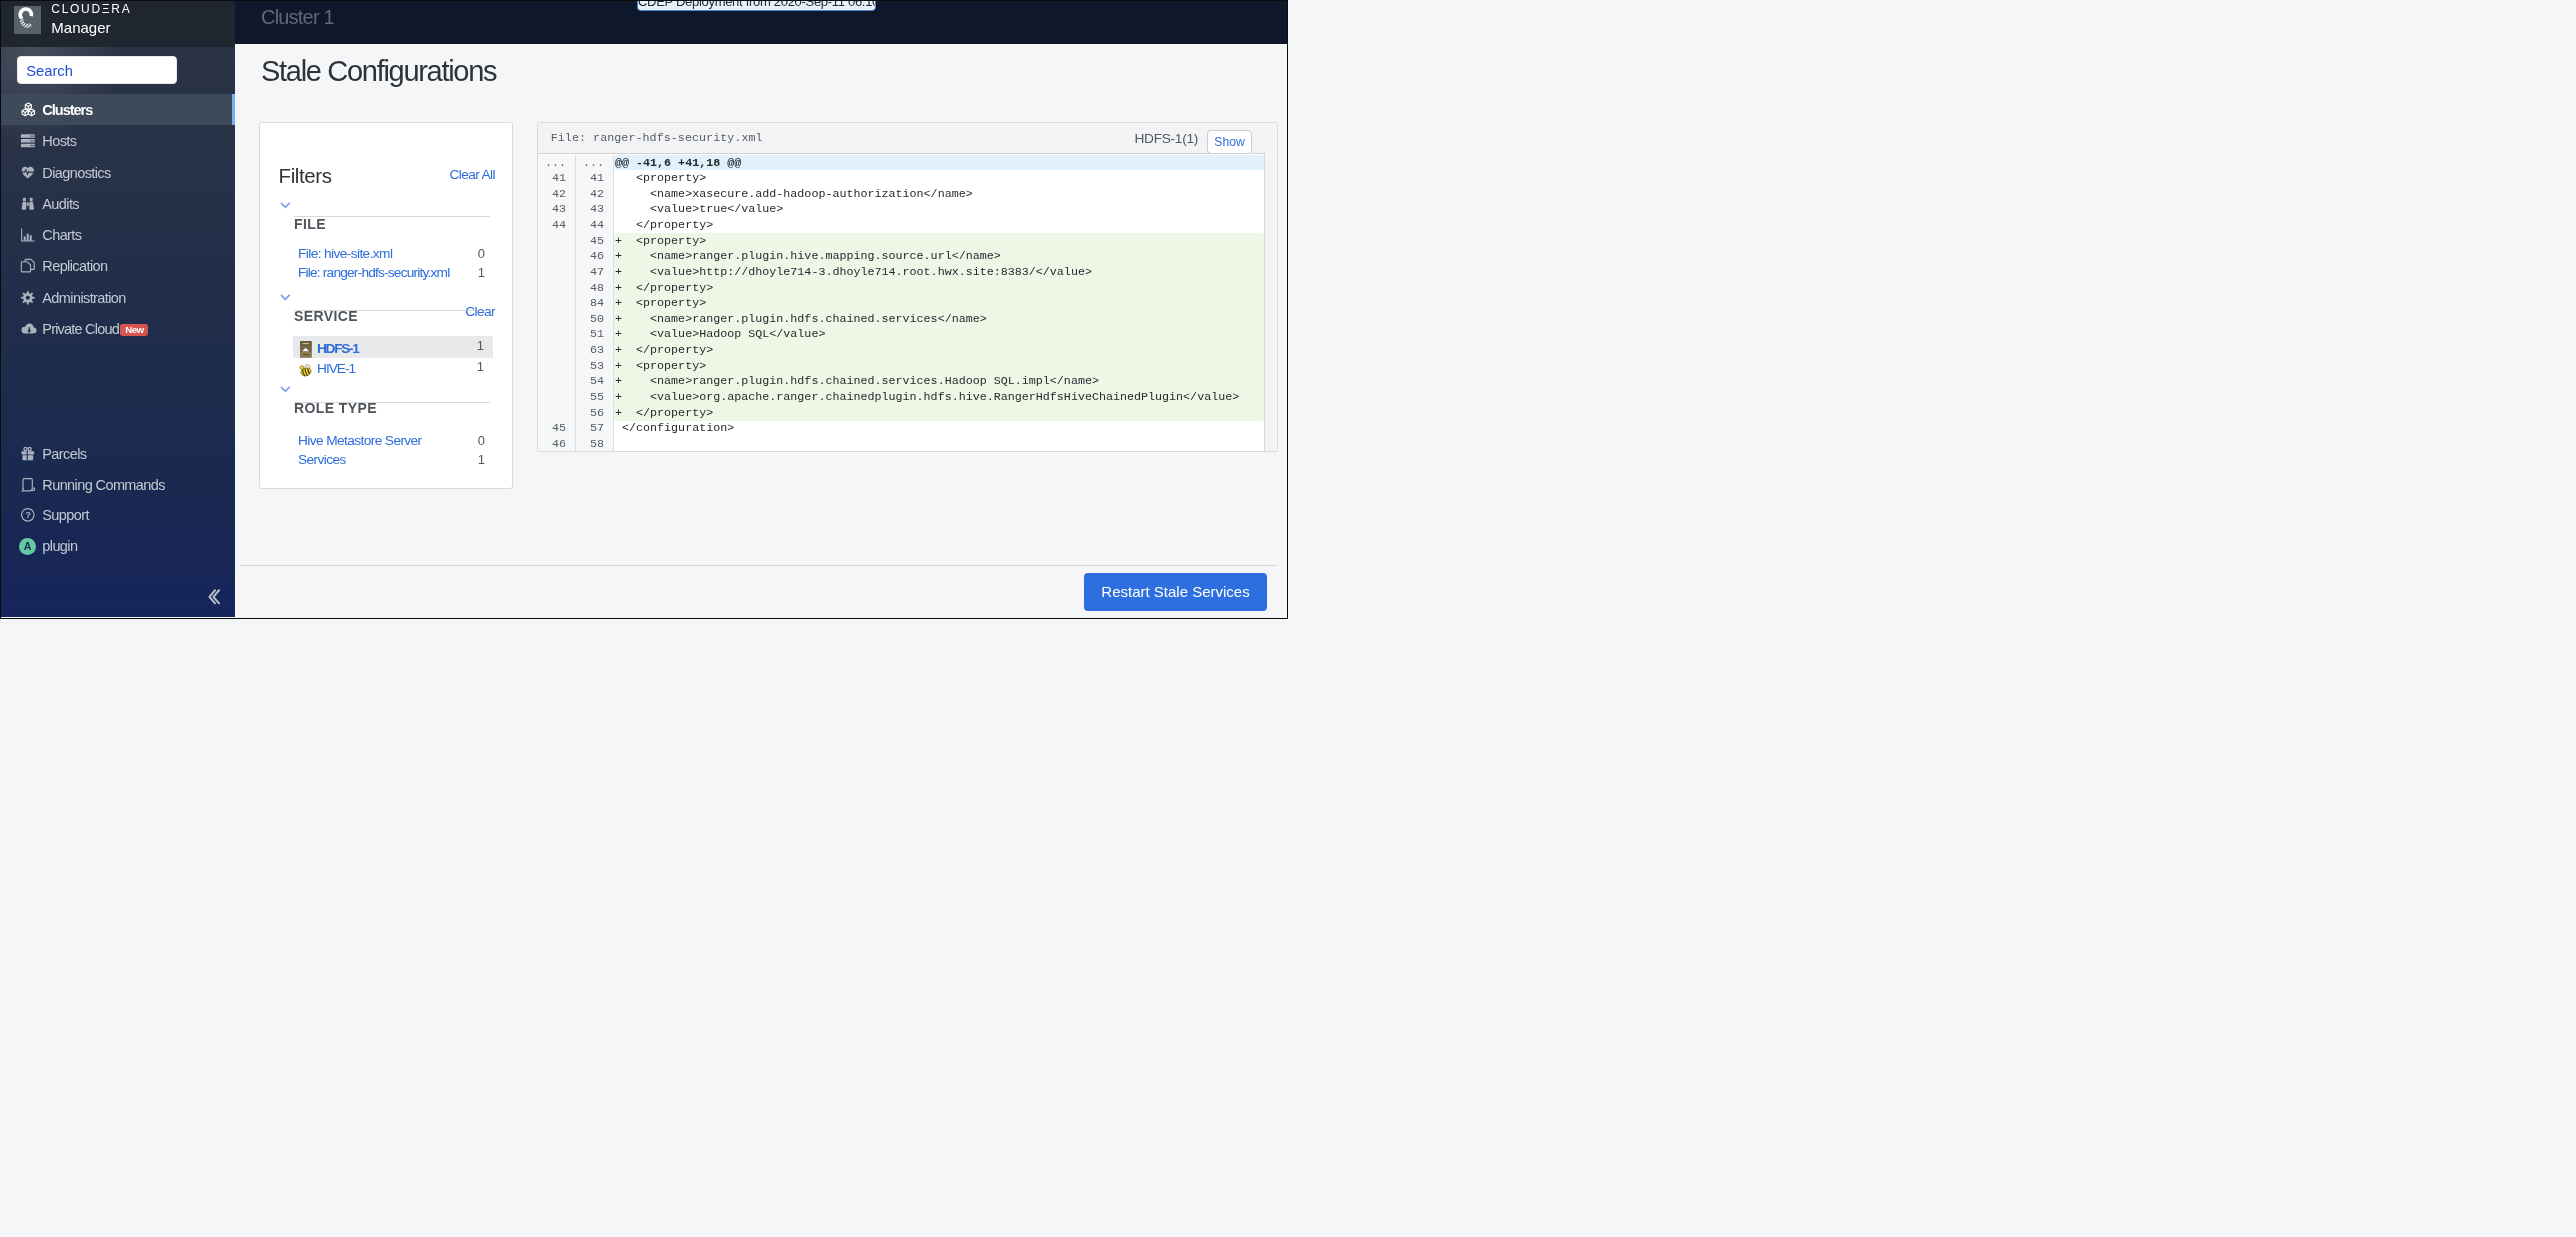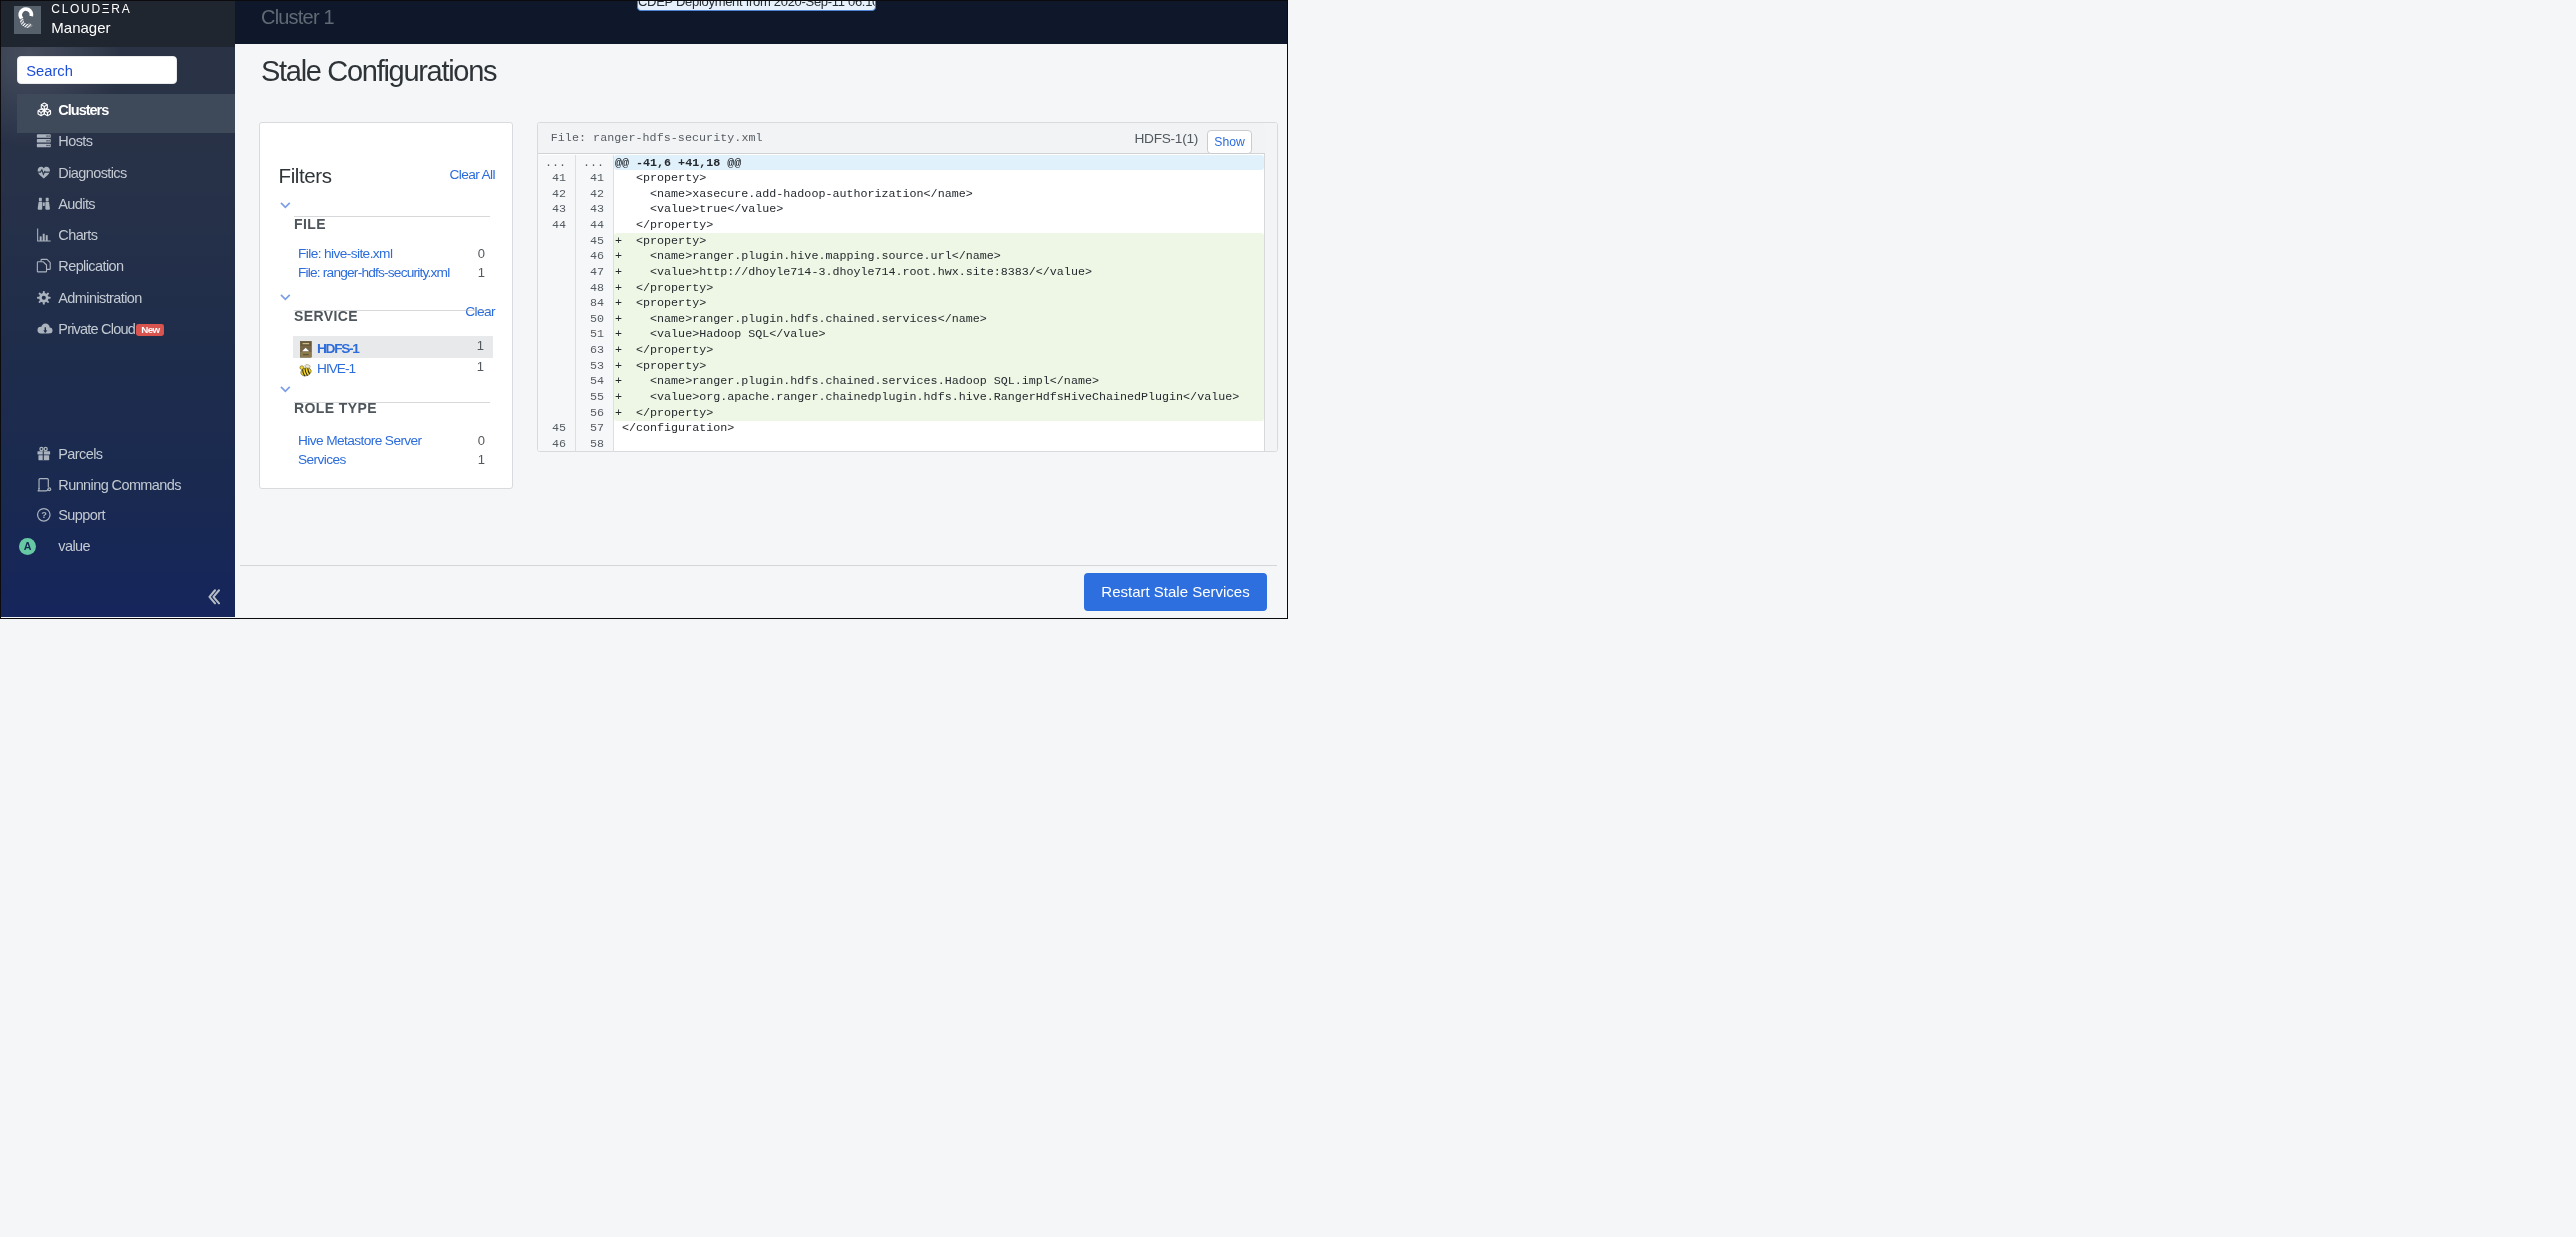--- a/index.html
+++ b/index.html
@@ -7,21 +7,21 @@
 .frame{position:absolute;left:0;top:0;right:0;bottom:0;border:1.3px solid #0b0b0d;pointer-events:none;z-index:99;}
 
 #sidebar{position:absolute;left:1.3px;top:1px;width:234px;height:616px;
 background:radial-gradient(circle 93px at 29px 54px, rgba(255,255,255,0.135), rgba(255,255,255,0) 100%),linear-gradient(180deg,#2b3444 0%,#273148 30%,#1f2d4b 55%,#192950 80%,#16255c 100%);}
 #logobar{position:absolute;left:0;top:0;width:100%;height:46px;background:#20262f;}
 #logosq{position:absolute;left:12.4px;top:5.1px;width:27.5px;height:28px;background:#57616c;}
 .brand1{position:absolute;left:50px;top:3.4px;font-size:12px;line-height:11.7px;font-weight:normal;color:#fff;letter-spacing:1.7px;}
 .brand2{position:absolute;left:50px;top:20px;font-size:15px;line-height:14.7px;color:#fff;}
 #search{position:absolute;left:16px;top:55px;width:160px;height:28px;background:#fff;border-radius:3.9px;border:1px solid #e8eaec;box-sizing:border-box;}
 #search span{position:absolute;left:8px;top:5.9px;font-size:14.7px;color:#1d4ed8;}
-.nav{position:absolute;left:16px;width:100%;height:39px;color:#c3cad2;font-size:14.5px;letter-spacing:-0.6px;}
+.nav{position:absolute;left:0;width:100%;height:31px;color:#c3cad2;font-size:14.5px;letter-spacing:-0.6px;}
 .nav .lbl{position:absolute;left:41px;top:6.2px;line-height:20.5px;}
 .nav .ic{position:absolute;left:19px;top:7.8px;width:15.6px;height:15.6px;color:#aab3bd;}
 .nav.sel{background:#3e4959;color:#fff;font-weight:bold;}
 .nav.sel .lbl{letter-spacing:-1px;}
 .nav.sel .ic{color:#fff;}
 .nav.sel:after{content:"";position:absolute;right:0;top:0;bottom:0;width:3.6px;background:#74b2f2;}
 .badge{position:absolute;left:119px;top:10.7px;background:#d9534f;color:#fff;font-size:9.8px;line-height:12px;padding:0 4.9px;border-radius:2.4px;font-weight:bold;}
 #avatar{position:absolute;left:17.6px;top:537px;width:17.4px;height:17.4px;border-radius:50%;background:#66c9a3;color:#142a52;font-size:10.7px;font-weight:bold;text-align:center;line-height:17.6px;}
 #collapse{position:absolute;left:207px;top:588px;width:11.7px;height:15.6px;color:#b6bdc4;}
 
@@ -202,21 +202,21 @@
       <span class="lbl">Running Commands</span>
     </div>
   <div class="nav" style="top:498px">
       <span class="ic" id="ic-support"><svg width="15.6" height="15.6" viewBox="0 0 16 16" style="font-size:14.8px">
           <circle cx="8" cy="8" r="6.4" fill="none" stroke="currentColor" stroke-width="1.25"></circle>
           <text x="8" y="11.3" text-anchor="middle" font-family="Liberation Sans" font-size="9.5" font-weight="bold" fill="currentColor">?</text>
         </svg></span>
       <span class="lbl">Support</span>
     </div>
   <div class="nav" style="top:529px">
-      <span class="lbl">value</span>
+      <span class="lbl">plugin</span>
     </div>
   <div id="avatar">A</div>
   <div id="collapse">
       <svg width="11.7" height="15.6" viewBox="0 0 12 16" style="display:block" fill="none" stroke="currentColor" stroke-width="2.1" stroke-linecap="round" stroke-linejoin="round">
         <polyline points="7.2,1.3 1.5,8 7.2,14.7"></polyline>
         <polyline points="11.3,1.3 5.6,8 11.3,14.7"></polyline>
       </svg>
     </div>
 </div>
 

